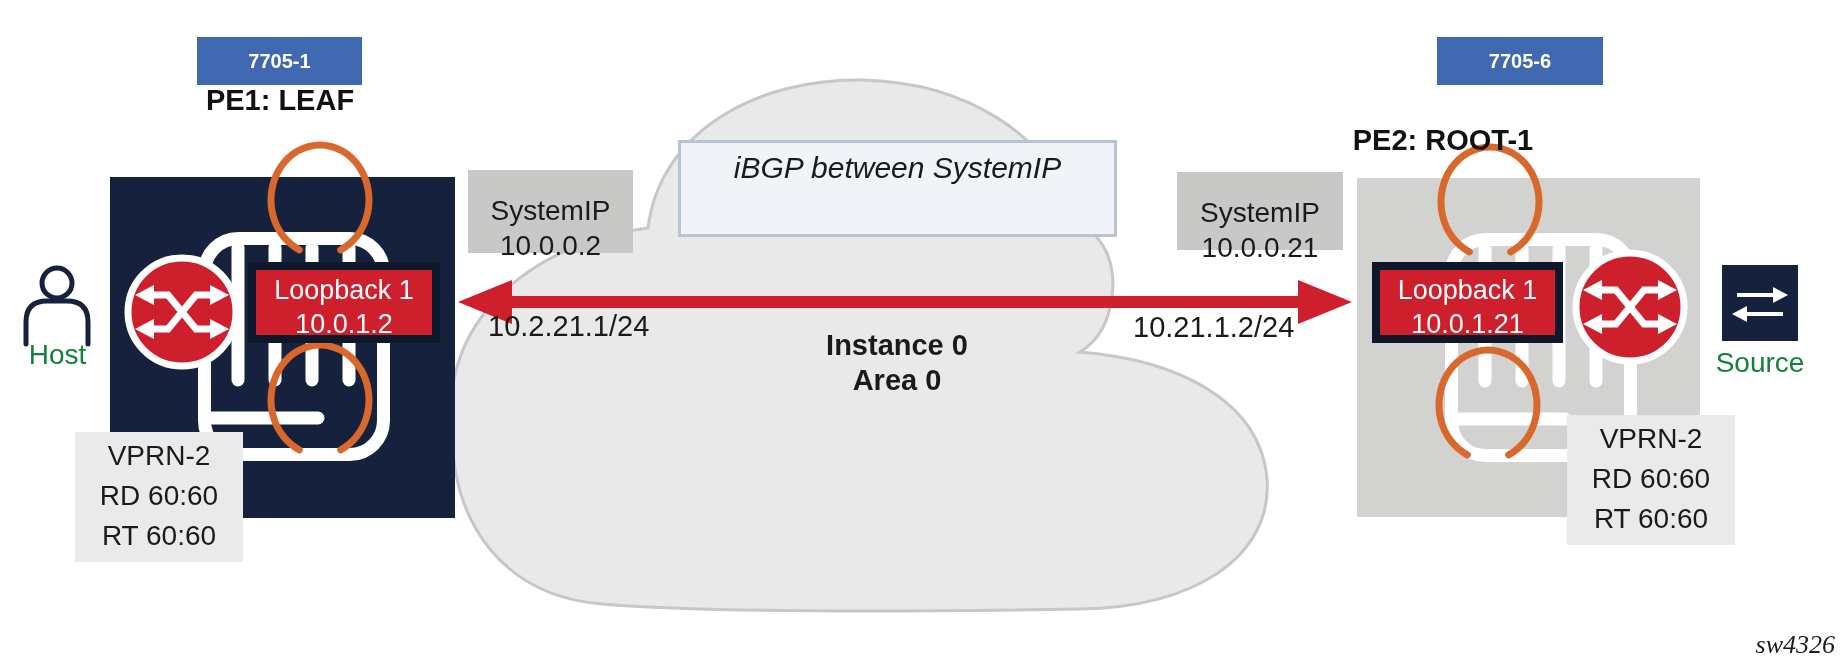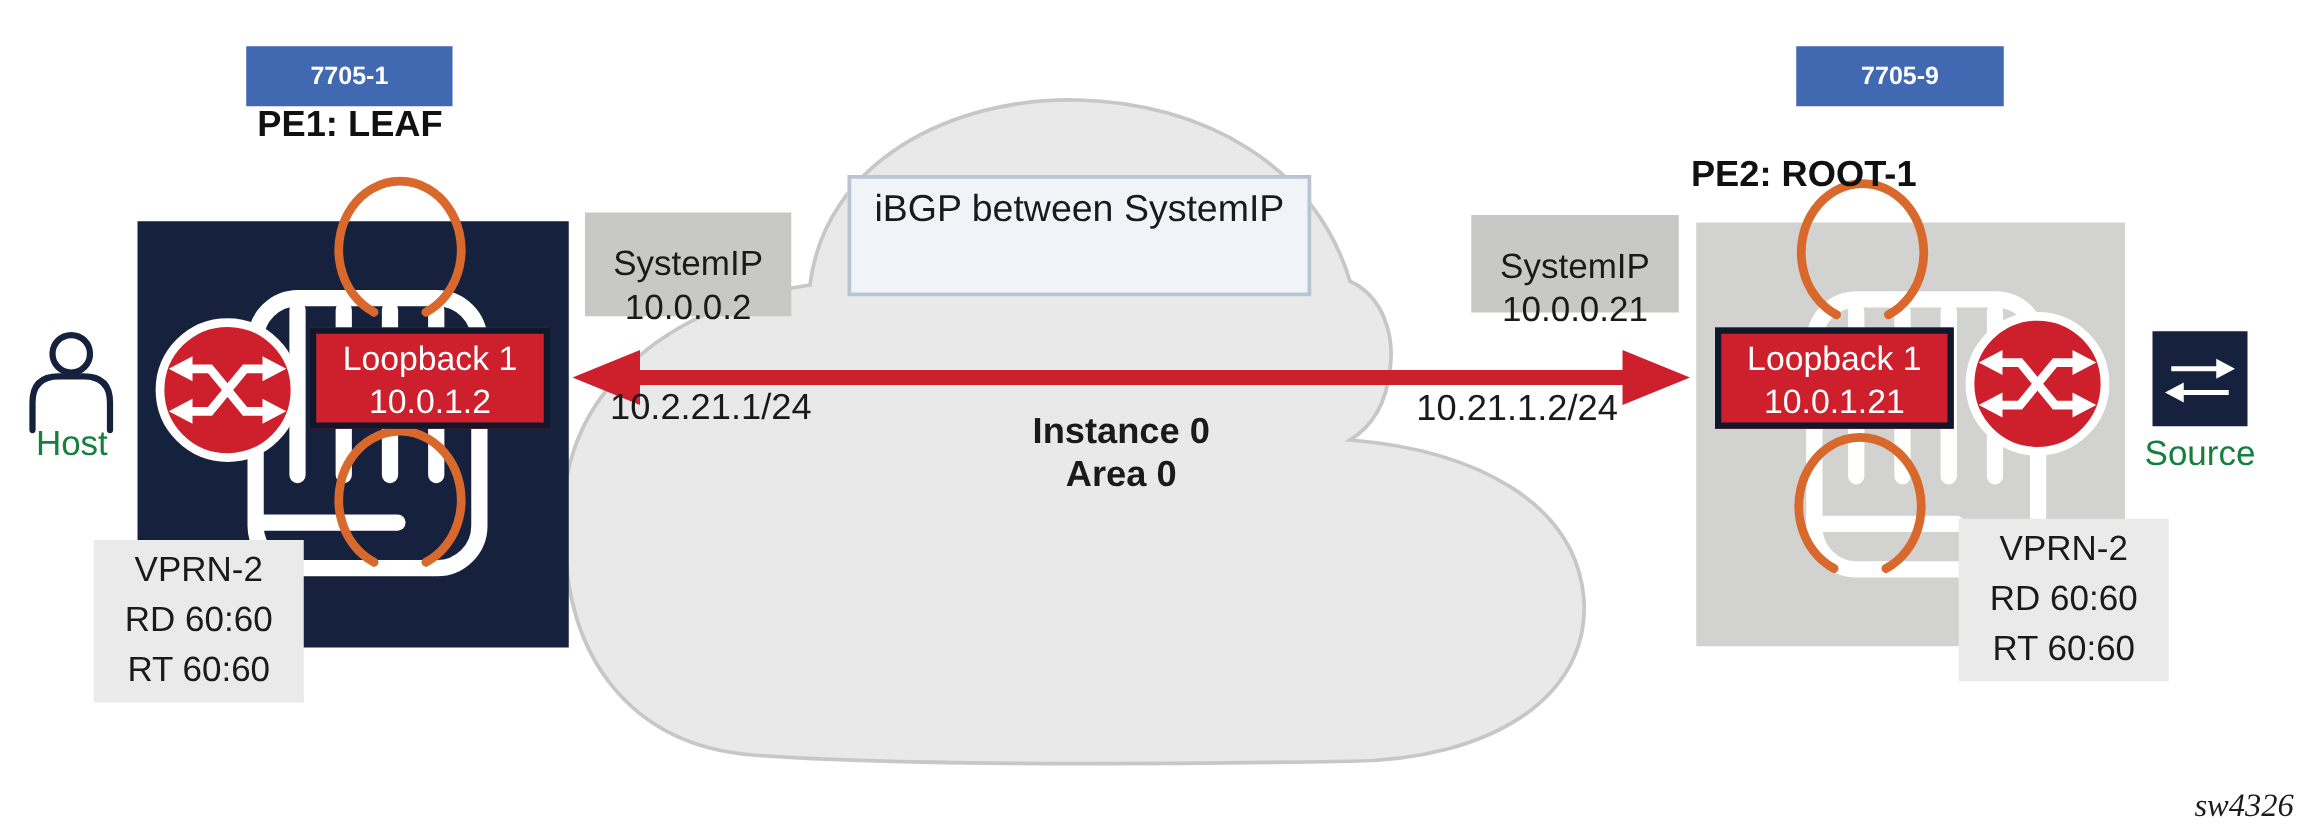--- a/index.html
+++ b/index.html
@@ -4,21 +4,21 @@
 <style>
   html,body{margin:0;padding:0;background:#fff;}
   #canvas{position:relative;width:1841px;height:666px;background:#ffffff;overflow:hidden;
           font-family:"Liberation Sans",sans-serif;}
   #shapes{position:absolute;left:0;top:0;}
   .t{position:absolute;color:#1a1a1a;}
   .center{text-align:center;}
   .line{display:block;}
   .device-tab{background:#4169B1;color:#fff;font-weight:bold;font-size:20px;line-height:48px;text-align:center;}
   .role{font-weight:bold;font-size:29px;color:#111;}
-  .loopbox{background:#CE202C;border:5px solid #0f172a;box-sizing:border-box;color:#fff;
+  .loopbox{background:#CE202C;border:8px solid #0f172a;box-sizing:border-box;color:#fff;
            font-size:27px;line-height:34px;text-align:center;padding-top:3px;}
   .graybox{background:#C8C8C6;font-size:28px;line-height:35px;text-align:center;padding-top:23px;box-sizing:border-box;}
   .lightbox{background:#EAEAEA;font-size:28px;line-height:40px;text-align:center;padding-top:4px;box-sizing:border-box;}
   .notebox{background:#F0F4F8;border:3px solid #B8C4D2;box-sizing:border-box;font-size:30px;line-height:42px;
            text-align:center;padding-top:4px;}
   .cloudlabel{font-weight:bold;font-size:29px;line-height:35px;}
   .iplabel{font-size:29px;}
   .periph{font-size:28px;color:#15803d;}
   .watermark{font-family:"Liberation Serif",serif;font-style:italic;font-size:26px;color:#1c1c1c;text-align:right;}
 </style>
@@ -104,33 +104,33 @@
   </div>
 
   <div class="t lightbox" style="left:75px;top:432px;width:168px;height:130px;">
     <span class="line">VPRN-2</span>
     <span class="line">RD 60:60</span>
     <span class="line">RT 60:60</span>
   </div>
 
   <div class="t periph center" style="left:15px;top:339px;width:85px;">Host</div>
 
-  <div class="t notebox" style="left:678px;top:140px;width:371px;height:97px;">
+  <div class="t notebox" style="left:678px;top:140px;width:439px;height:97px;font-style:italic;">
     <span class="line">iBGP between SystemIP</span>
   </div>
 
   <div class="t cloudlabel center" style="left:747px;top:328px;width:300px;">
     <span class="line">Instance 0</span>
     <span class="line">Area 0</span>
   </div>
 
   <div class="t iplabel" style="left:488px;top:310px;width:220px;">10.2.21.1/24</div>
   <div class="t iplabel" style="left:1133px;top:311px;width:220px;">10.21.1.2/24</div>
 
-  <div class="t device-tab" style="left:1437px;top:37px;width:166px;height:48px;">7705-9</div>
+  <div class="t device-tab" style="left:1437px;top:37px;width:166px;height:48px;">7705-6</div>
   <div class="t role center" style="left:1298px;top:84px;width:290px;margin-top:40px;">PE2: ROOT-1</div>
 
   <div class="t loopbox" style="left:1372px;top:262px;width:191px;height:81px;">
     <span class="line">Loopback 1</span>
     <span class="line">10.0.1.21</span>
   </div>
 
   <div class="t graybox" style="left:1177px;top:172px;width:166px;height:78px;">
     <span class="line">SystemIP</span>
     <span class="line">10.0.0.21</span>

